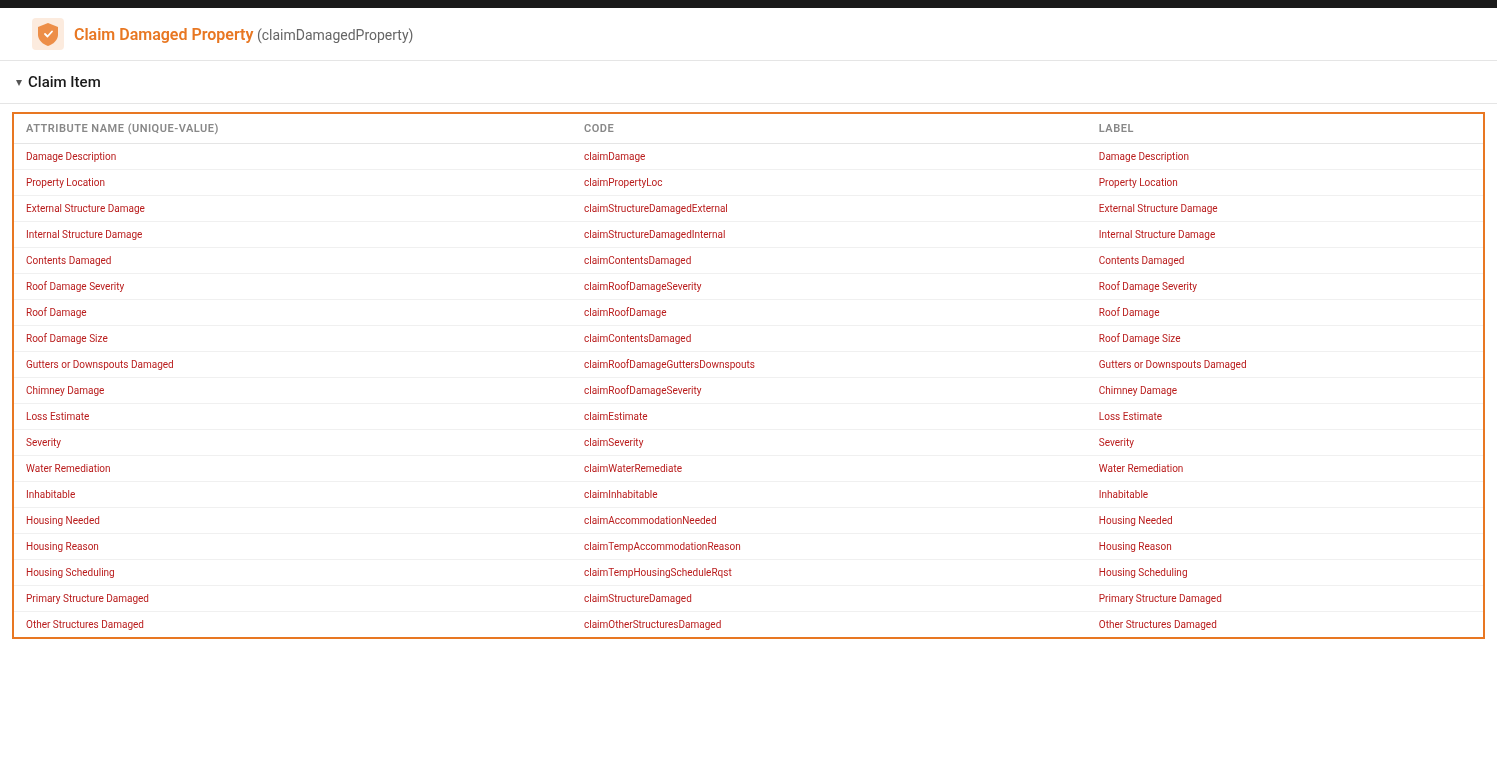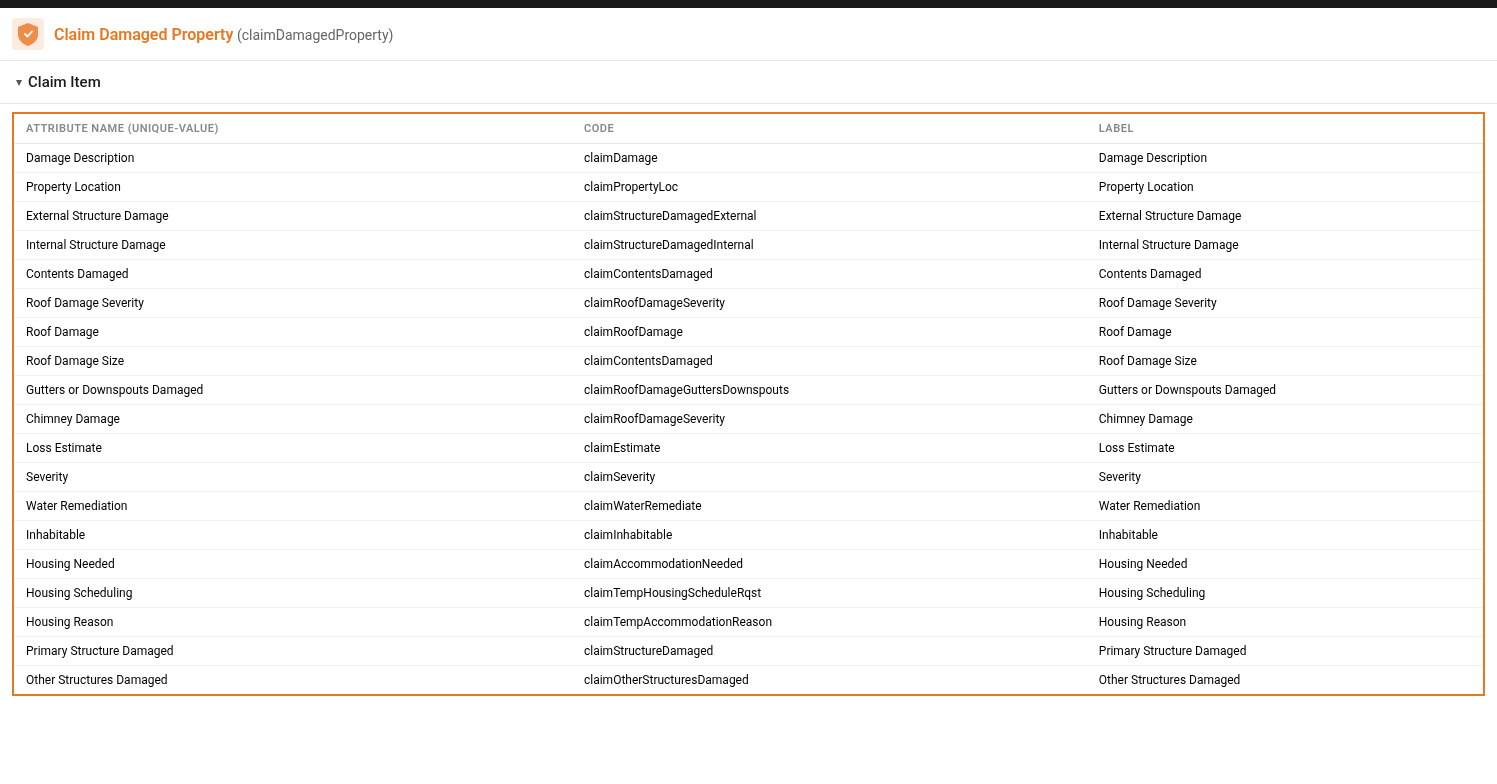--- a/index.html
+++ b/index.html
@@ -9,21 +9,21 @@
       background: #fff;
       color: #1a1a1a;
     }
     .top-bar {
       background: #1a1a1a;
       height: 8px;
     }
     .header {
       display: flex;
       align-items: center;
-      padding: 10px 12px;
+      padding: 10px 32px;
       border-bottom: 1px solid #e5e5e5;
       gap: 10px;
     }
     .header-icon {
       width: 32px;
       height: 32px;
     }
     .header-title-main {
       color: #e87722;
       font-size: 16px;
@@ -71,22 +71,22 @@
       border-bottom: 1px solid #e5e5e5;
     }
     .data-table tbody tr {
       border-bottom: 1px solid #f0f0f0;
     }
     .data-table tbody tr:last-child {
       border-bottom: none;
     }
     .data-table tbody td {
       padding: 7px 12px;
-      font-size: 12px;
-      color: #000000;
+      font-size: 10px;
+      color: #b91c1c;
     }
     .col-attr { width: 38%; margin-left: 8px; }
     .col-code { width: 35%; }
     .col-label { width: 27%; }
   </style>
 </head>
 <body>
 
 <div class="top-bar"></div>
 
@@ -186,30 +186,30 @@
           <td class="col-attr">Inhabitable</td>
           <td class="col-code">claimInhabitable</td>
           <td class="col-label">Inhabitable</td>
         </tr>
         <tr>
           <td class="col-attr">Housing Needed</td>
           <td class="col-code">claimAccommodationNeeded</td>
           <td class="col-label">Housing Needed</td>
         </tr>
         <tr>
+          <td class="col-attr">Housing Reason</td>
+          <td class="col-code">claimTempAccommodationReason</td>
+          <td class="col-label">Housing Reason</td>
+        </tr>
+        <tr>
           <td class="col-attr">Housing Scheduling</td>
           <td class="col-code">claimTempHousingScheduleRqst</td>
           <td class="col-label">Housing Scheduling</td>
         </tr>
         <tr>
-          <td class="col-attr">Housing Reason</td>
-          <td class="col-code">claimTempAccommodationReason</td>
-          <td class="col-label">Housing Reason</td>
-        </tr>
-        <tr>
           <td class="col-attr">Primary Structure Damaged</td>
           <td class="col-code">claimStructureDamaged</td>
           <td class="col-label">Primary Structure Damaged</td>
         </tr>
         <tr>
           <td class="col-attr">Other Structures Damaged</td>
           <td class="col-code">claimOtherStructuresDamaged</td>
           <td class="col-label">Other Structures Damaged</td>
         </tr>
       </tbody>

